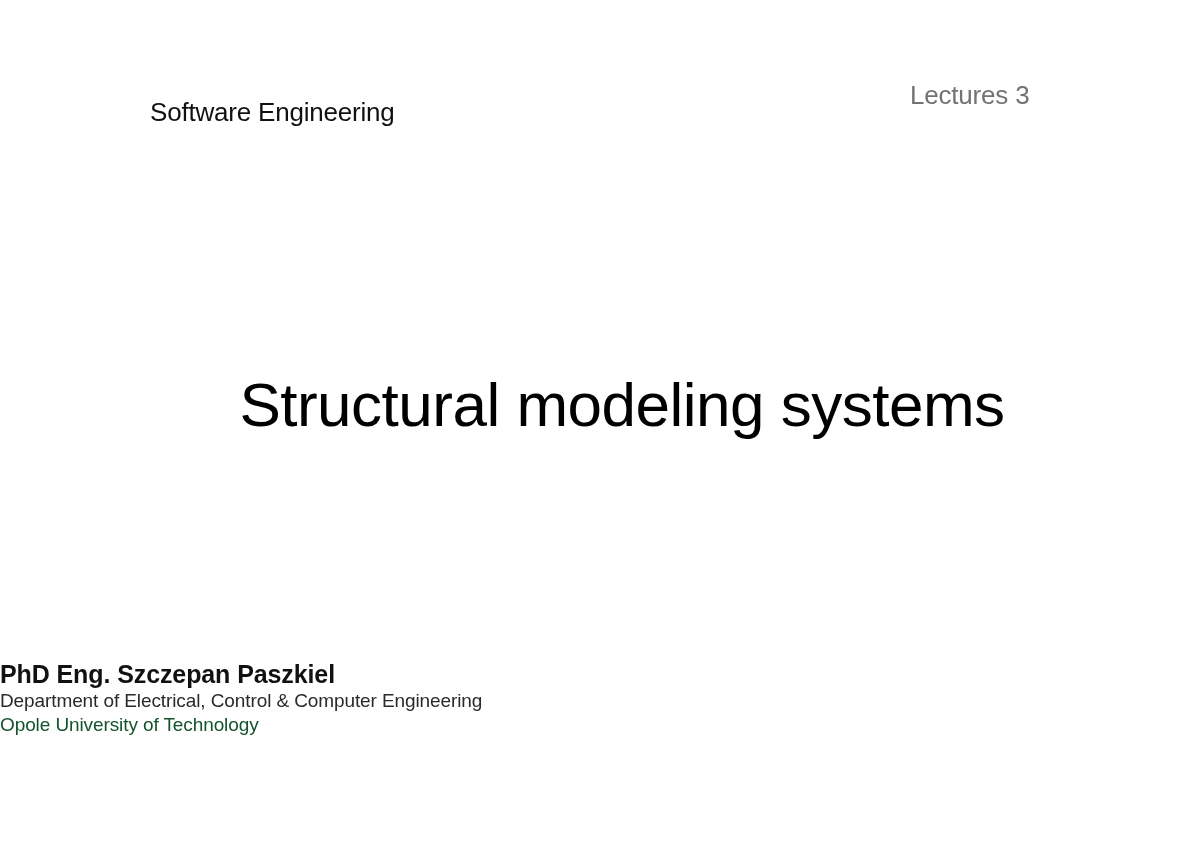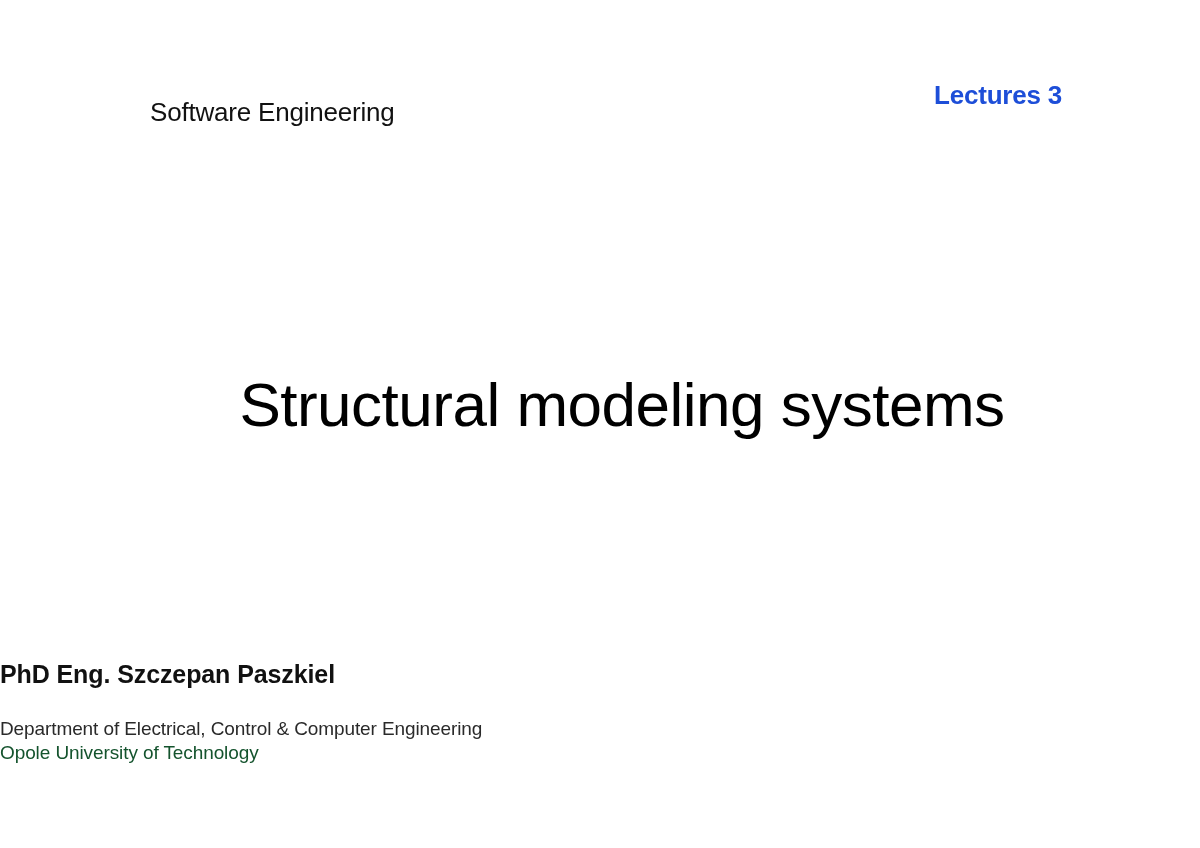--- a/index.html
+++ b/index.html
@@ -28,26 +28,26 @@
     font-size: 26px;
     line-height: 30px;
     font-weight: 400;
     color: #111111;
     white-space: nowrap;
     letter-spacing: -0.2px;
   }
 
   .lecture-number {
     position: absolute;
-    left: 934px;
+    left: 910px;
     top: 80px;
     font-size: 26px;
     line-height: 30px;
-    font-weight: 700;
-    color: #1d4ed8;
+    font-weight: 400;
+    color: #737373;
     white-space: nowrap;
     letter-spacing: -0.2px;
   }
 
   
   .slide-title {
     position: absolute;
     left: 0;
     right: 0;
     top: 327px;
@@ -79,21 +79,20 @@
     letter-spacing: -0.1px;
   }
 
   .author-department {
     font-size: 19px;
     line-height: 24px;
     font-weight: 400;
     color: #2a2a2a;
     white-space: nowrap;
     letter-spacing: -0.1px;
-    margin-top: 28px;
   }
 
   .author-institution {
     font-size: 19px;
     line-height: 24px;
     font-weight: 400;
     color: #14532d;
     white-space: nowrap;
     letter-spacing: -0.1px;
   }

